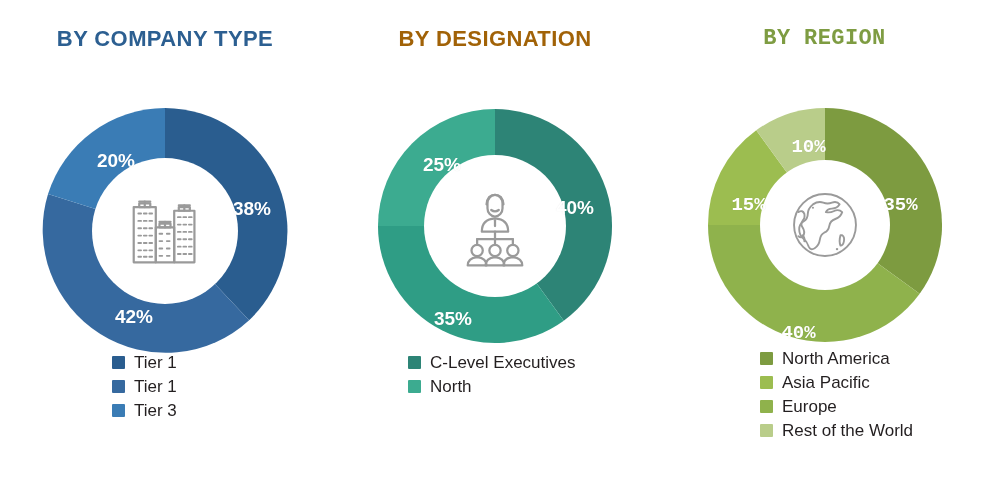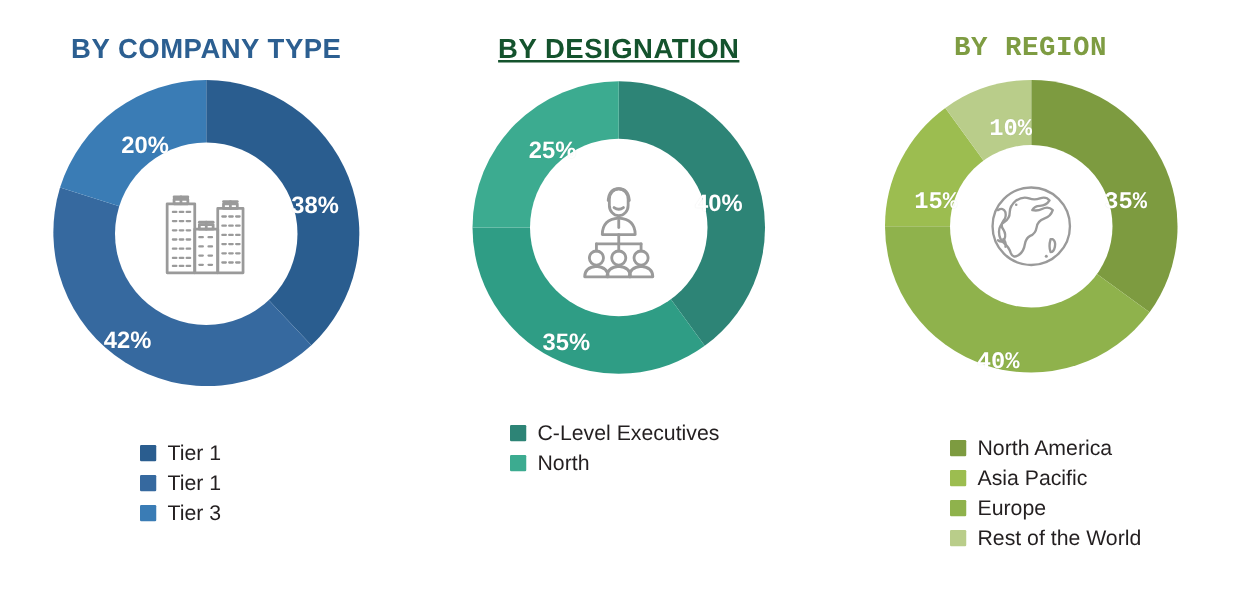--- a/index.html
+++ b/index.html
@@ -17,35 +17,36 @@
     width: 989px; height: 481px;
     background: #ffffff;
   }
   .panel {
     position: absolute;
     top: 0;
     height: 481px;
     display: flex;
     flex-direction: column;
     align-items: center;
+    gap: 44px;
   }
   #panel-company { left: 0px;   width: 330px; }
   #panel-design  { left: 330px; width: 330px; }
   #panel-region  { left: 660px; width: 329px; font-family: Liberation Mono, monospace; }
 
   .panel-title {
     margin-top: 26px;
     font-size: 22px;
     font-weight: bold;
     letter-spacing: 0.4px;
     text-align: center;
     white-space: nowrap;
   }
   #title-company { color: #2c5f91; }
-  #title-design  { color: #14532d; text-decoration: underline; }
+  #title-design  { color: #a16207; }
   #title-region  { color: #7e9c42; }
 
   .donut-wrap {
     position: relative;
     margin-top: 10px;
   }
   .donut-svg { display: block; }
 
   .center-hole {
     position: absolute;
@@ -84,21 +85,21 @@
     flex: 0 0 13px;
     border-radius: 1px;
   }
   .legend-label {
     font-size: 17px;
     color: #231f20;
     white-space: nowrap;
   }
   .legend-pos { position: absolute; }
   #legend-company { left: 112px; top: 340px; }
-  #legend-design  { left: 408px; top: 322px; margin-top: 16px; }
+  #legend-design  { left: 408px; top: 338px; margin-top: 16px; }
   #legend-region  { left: 760px; top: 336px; }
 </style>
 </head>
 <body>
 
 <div class="board">
 
   <div class="panel" id="panel-company">
     <div class="panel-title" id="title-company">BY COMPANY TYPE</div>
 
@@ -179,21 +180,21 @@
               <line x1="70" y1="67" x2="73" y2="67"></line>
               <line x1="76" y1="67" x2="79" y2="67"></line>
             <line x1="64" y1="75" x2="67" y2="75"></line>
               <line x1="70" y1="75" x2="73" y2="75"></line>
               <line x1="76" y1="75" x2="79" y2="75"></line>
           </g>
         </svg>
       </div>
 
       <div class="pct" style="left:212px;top:103px;">38%</div>
-      <div class="pct" style="left:62px;top:211px;text-align:center;">42%</div>
+      <div class="pct" style="left:94px;top:211px;text-align:center;">42%</div>
       <div class="pct" style="left:76px;top:55px;">20%</div>
     </div>
   </div>
 
   <div class="panel" id="panel-design">
     <div class="panel-title" id="title-design">BY DESIGNATION</div>
 
     <div class="donut-wrap">
       <svg class="donut-svg" width="240" height="240" viewBox="0 0 240 240">
 

